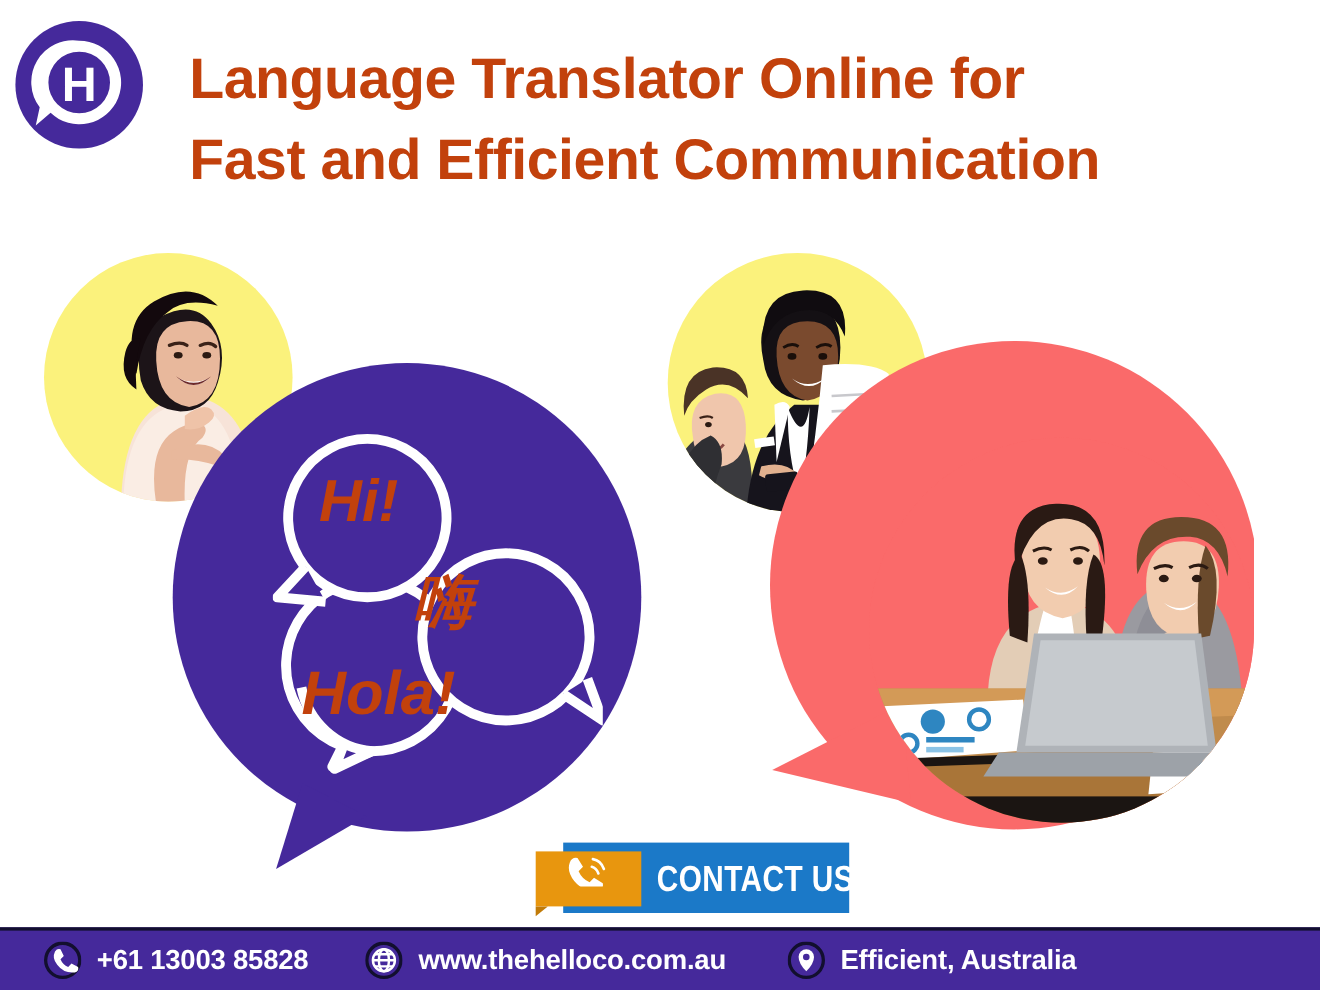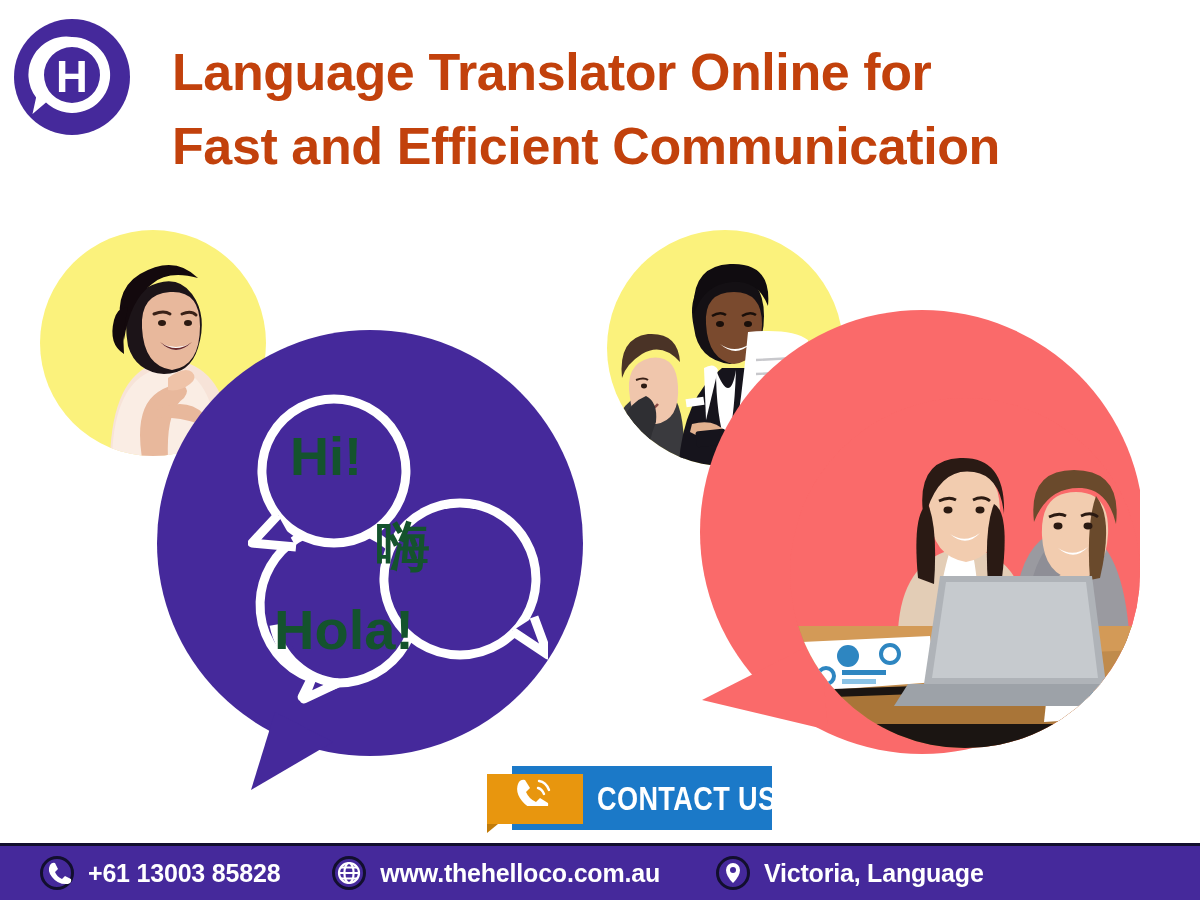--- a/index.html
+++ b/index.html
@@ -78,23 +78,24 @@
   
   .chat-group {
     position: absolute;
     left: 248px;
     top: 385px;
     width: 300px;
     height: 330px;
   }
   .chat-text {
     position: absolute;
-    color: #14532d;
+    color: #c2410c;
     font-weight: bold;
     white-space: nowrap;
+    font-style: italic;
   }
   .chat-hi   { left: 42px;  top: 40px;  font-size: 54px; }
   .chat-hai  { left: 128px; top: 126px; font-size: 54px; }
   .chat-hola { left: 26px;  top: 212px; font-size: 56px; }
 
   
   .cta {
     position: absolute;
     left: 487px;
     top: 766px;
@@ -401,18 +402,18 @@
       </svg>
       <span class="f-text">www.thehelloco.com.au</span>
     </div>
 
     <div class="footer-item fi-loc">
       <svg class="f-icon" viewBox="0 0 34 34">
         <circle cx="17" cy="17" r="15.5" fill="none" stroke="#120F2E" stroke-width="3"></circle>
         <path d="M17 7 a7 7 0 0 1 7 7 q0 6 -7 13 q-7 -7 -7 -13 a7 7 0 0 1 7 -7 Z" fill="#FFFFFF"></path>
         <circle cx="17" cy="14" r="3" fill="#45299B"></circle>
       </svg>
-      <span class="f-text">Victoria, Language</span>
+      <span class="f-text">Efficient, Australia</span>
     </div>
 
   </div>
 
 </div>
 
 </body></html>

